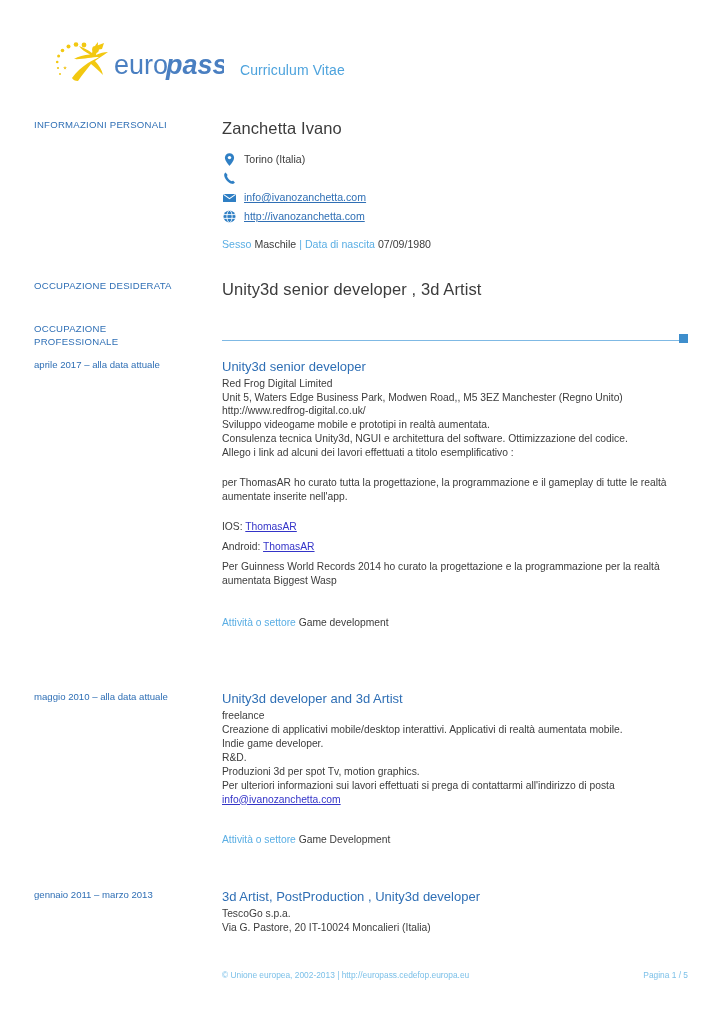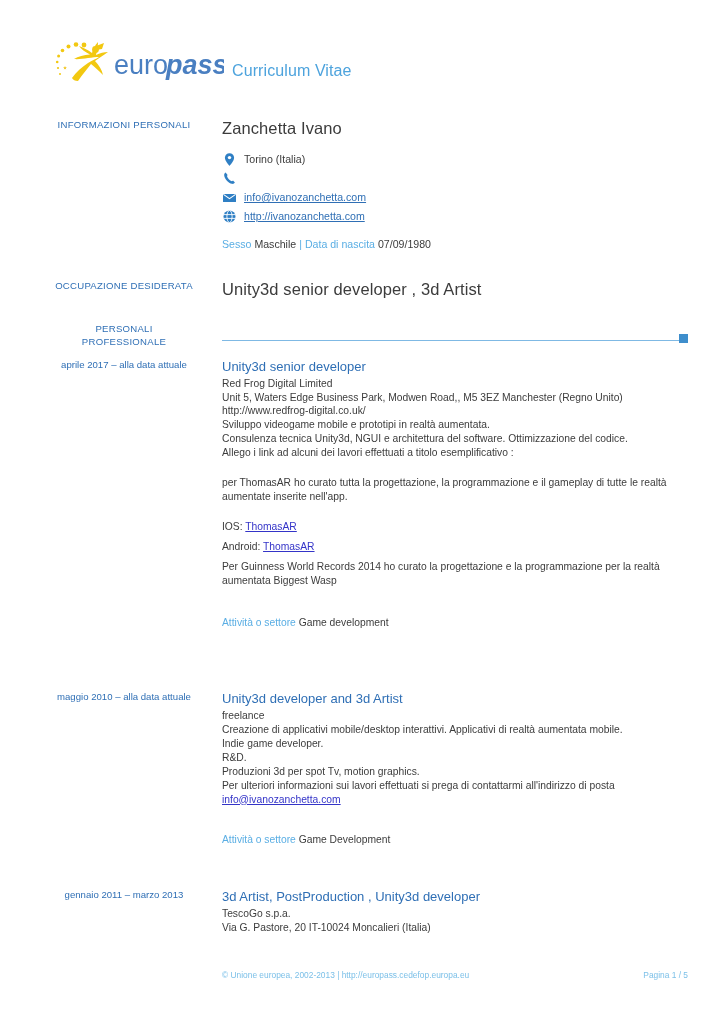--- a/index.html
+++ b/index.html
@@ -28,37 +28,37 @@
     height: 56px;
   }
   .logo-wrap {
     position: absolute;
     left: 52px; top: 0px;
     width: 172px; height: 56px;
   }
   .logo-svg { display: block; }
   .logo-cv {
     position: absolute;
-    left: 232px; top: 28px;
-    font-size: 16px;
+    left: 240px; top: 28px;
+    font-size: 14px;
     color: #4da3dd;
     letter-spacing: 0.1px;
   }
 
   
   .row {
     position: absolute;
     left: 0;
     width: 724px;
   }
   .col-label {
     position: absolute;
     left: 34px;
     width: 180px;
-    text-align: center;
+    text-align: left;
     font-size: 9.6px;
     color: #2f6fb5;
     letter-spacing: 0.25px;
     line-height: 13px;
   }
   .col-label.small-date {
     color: #2f6fb5;
     font-size: 9.6px;
     letter-spacing: 0;
   }
@@ -286,21 +286,21 @@
 
   <div class="row" style="top:279px;">
     <div class="col-label">OCCUPAZIONE DESIDERATA</div>
     <div class="col-body">
       <div class="bigname">Unity3d senior developer , 3d Artist</div>
     </div>
   </div>
 
   <div class="row" style="top:322px;">
     <div class="col-label">
-      <div>PERSONALI</div>
+      <div>OCCUPAZIONE</div>
       <div>PROFESSIONALE</div>
     </div>
     <div class="divider" style="top:12px;">
       <div class="line"></div>
       <div class="endsq"></div>
     </div>
   </div>
 
   <div class="row" style="top:358px;">
     <div class="col-label small-date">aprile 2017 – alla data attuale</div>

